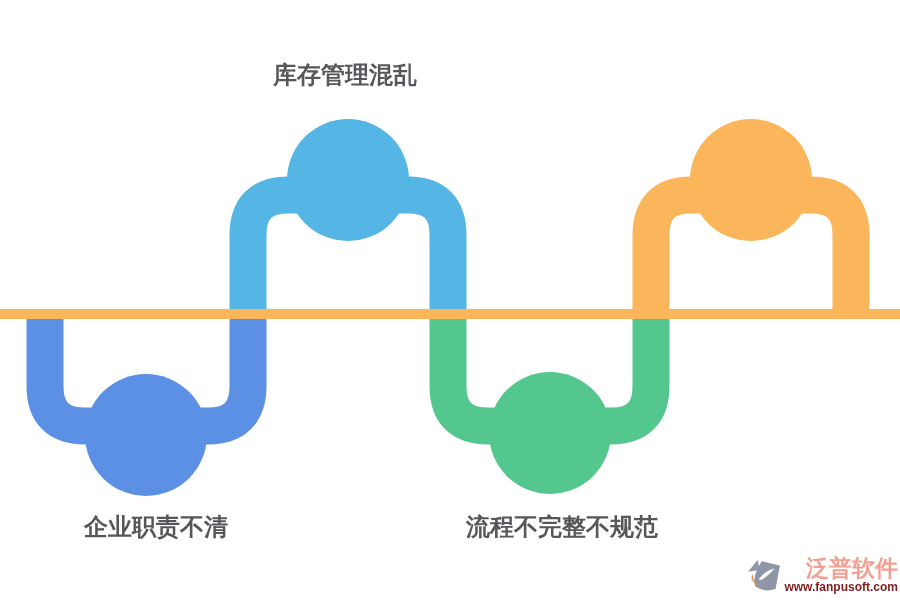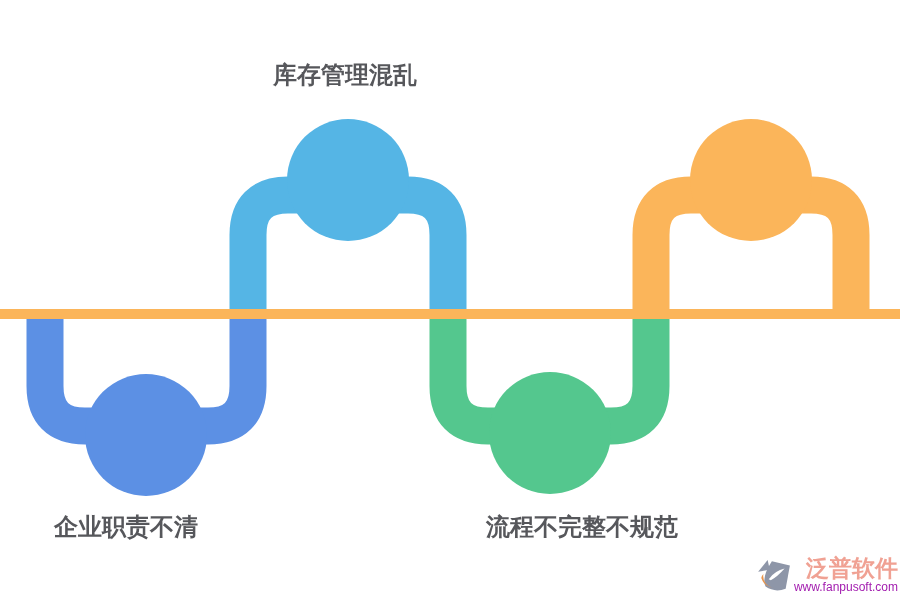--- a/index.html
+++ b/index.html
@@ -48,22 +48,22 @@
   }
   .wm-title {
     font-size: 23px;
     font-weight: bold;
     color: #F0A193;
     line-height: 25px;
     white-space: nowrap;
   }
   .wm-url {
     font-size: 12px;
-    font-weight: normal;
-    color: #a21caf;
+    font-weight: bold;
+    color: #7f1d1d;
     line-height: 13px;
     white-space: nowrap;
   }
 </style>
 </head>
 <body>
 
 <div class="stage">
 
   <svg class="wave-svg" width="900" height="600" viewBox="0 0 900 600">
@@ -74,23 +74,23 @@
     <path d="M651 313 L651 235 Q651 195 691 195 L811 195 Q851 195 851 235 L851 313" fill="none" stroke-width="37" stroke="#FBB55A"></path>
 
     <circle cx="146" cy="435" r="61" fill="#5C90E4"></circle>
     <circle cx="348" cy="180" r="61" fill="#55B5E5"></circle>
     <circle cx="550" cy="433" r="61" fill="#54C78E"></circle>
     <circle cx="751" cy="180" r="61" fill="#FBB55A"></circle>
 
     <rect x="0" y="309" width="900" height="10" fill="#FBB55A"></rect>
   </svg>
 
-  <div class="node-label label-bottom" style="left:126px;">企业职责不清</div>
+  <div class="node-label label-bottom" style="left:156px;">企业职责不清</div>
   <div class="node-label label-top" style="left:345px;">库存管理混乱</div>
-  <div class="node-label label-bottom" style="left:582px;">流程不完整不规范</div>
+  <div class="node-label label-bottom" style="left:562px;">流程不完整不规范</div>
 
   <div class="watermark">
     <svg class="wm-logo" viewBox="0 0 34 34">
       <path d="M2 13 L11 2 L13 11 Z" fill="#8E96A8"></path>
       <path d="M15 3 L32 7 L28 29 Q18 33 9 27 Q5 18 15 3 Z" fill="#8E96A8"></path>
       <path d="M7 15 A11 11 0 0 0 17 28 A13 13 0 0 1 5 19 Q5 17 7 15 Z" fill="#E8944A"></path>
       <path d="M12 20 Q18 12 27 10 Q20 18 14 21 Z" fill="#ffffff"></path>
     </svg>
     <div class="wm-text-col">
       <div class="wm-title">泛普软件</div>

